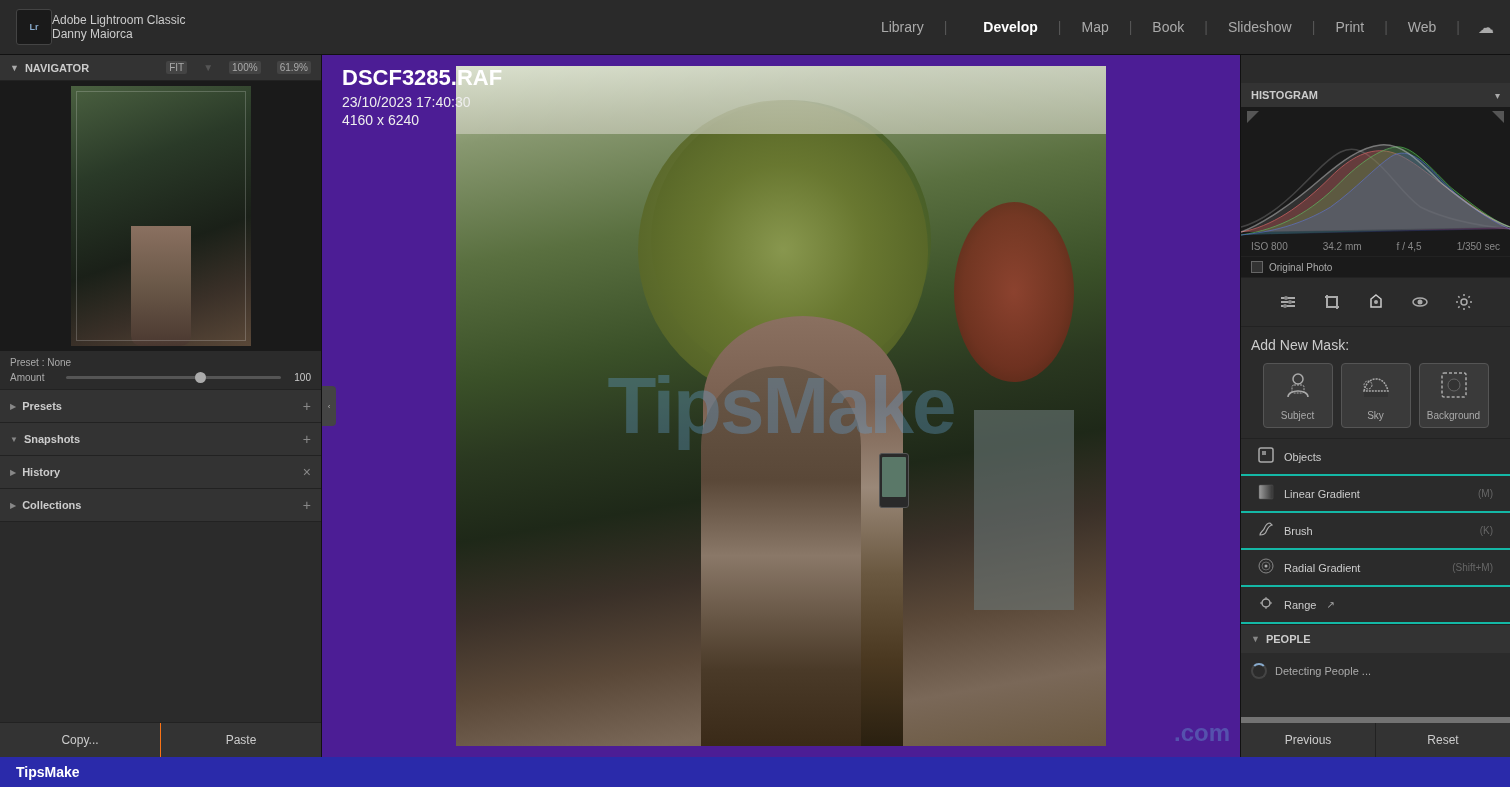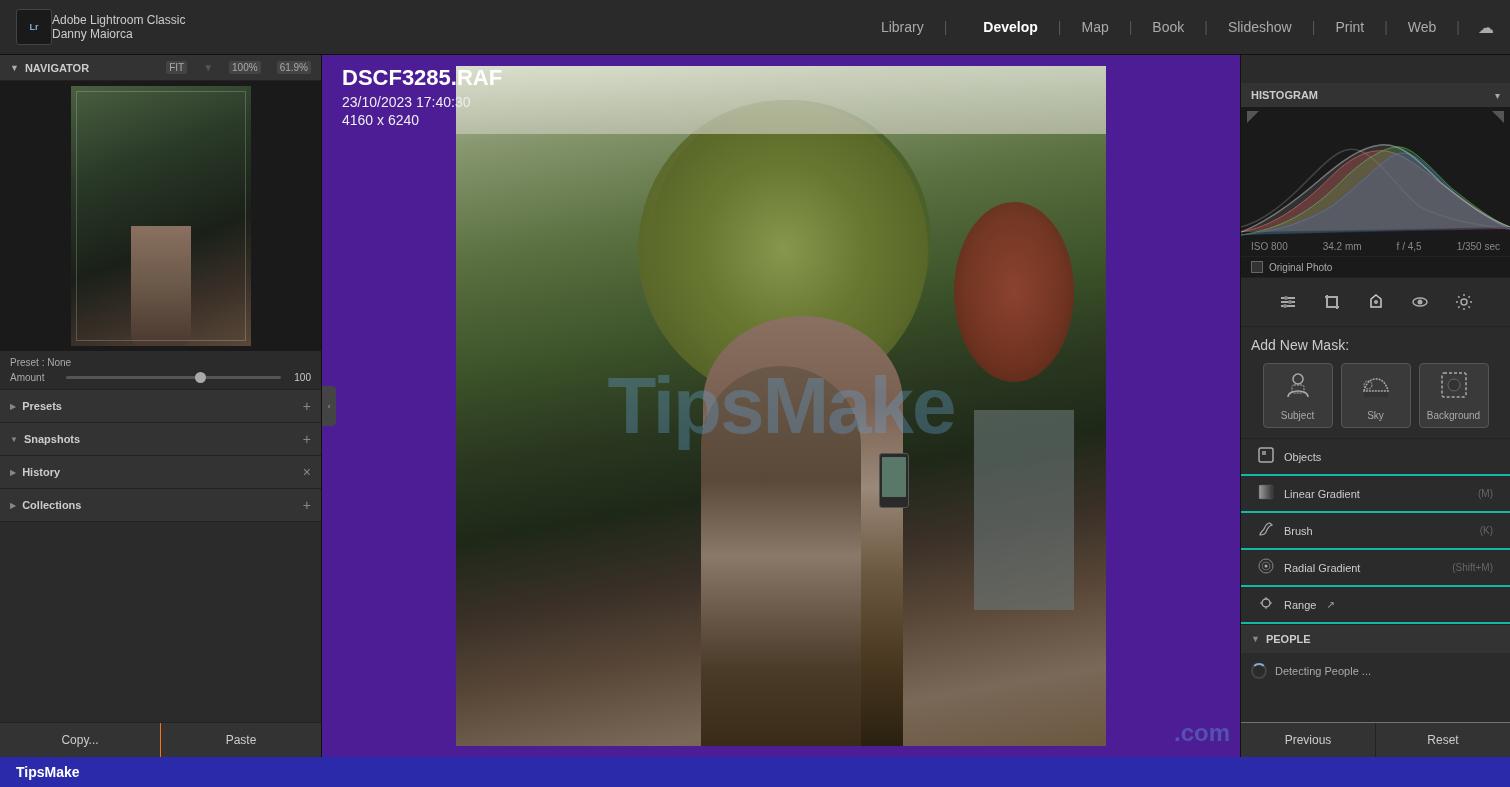--- a/index.html
+++ b/index.html
@@ -473,21 +473,21 @@
     #tipsmake-text {
       font-size: 14px;
       font-weight: bold;
       color: #fff;
     }
 
     
     #right-bottom {
       margin-top: auto;
       display: flex;
-      border-top: 1px solid #737373;
+      border-top: 6px solid #737373;
     }
     .right-btn {
       flex: 1;
       padding: 10px;
       background: #333;
       color: #ccc;
       text-align: center;
       cursor: pointer;
       font-size: 12px;
       border: none;

